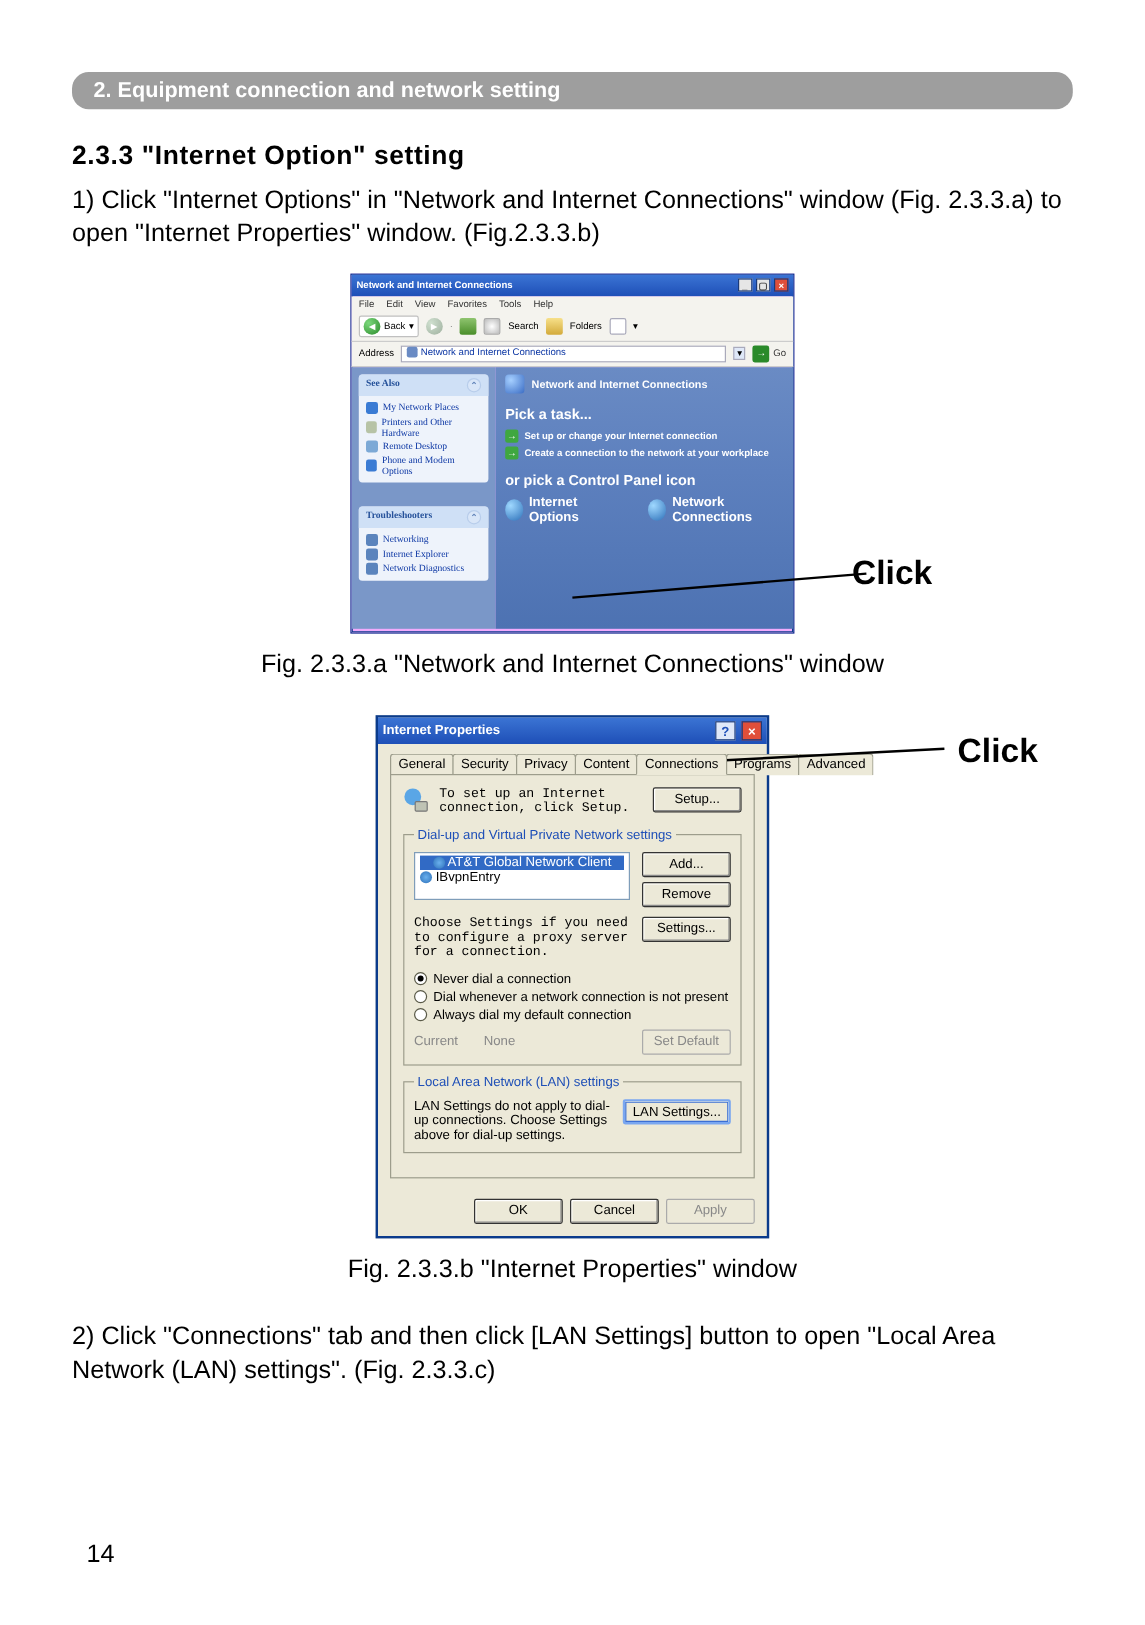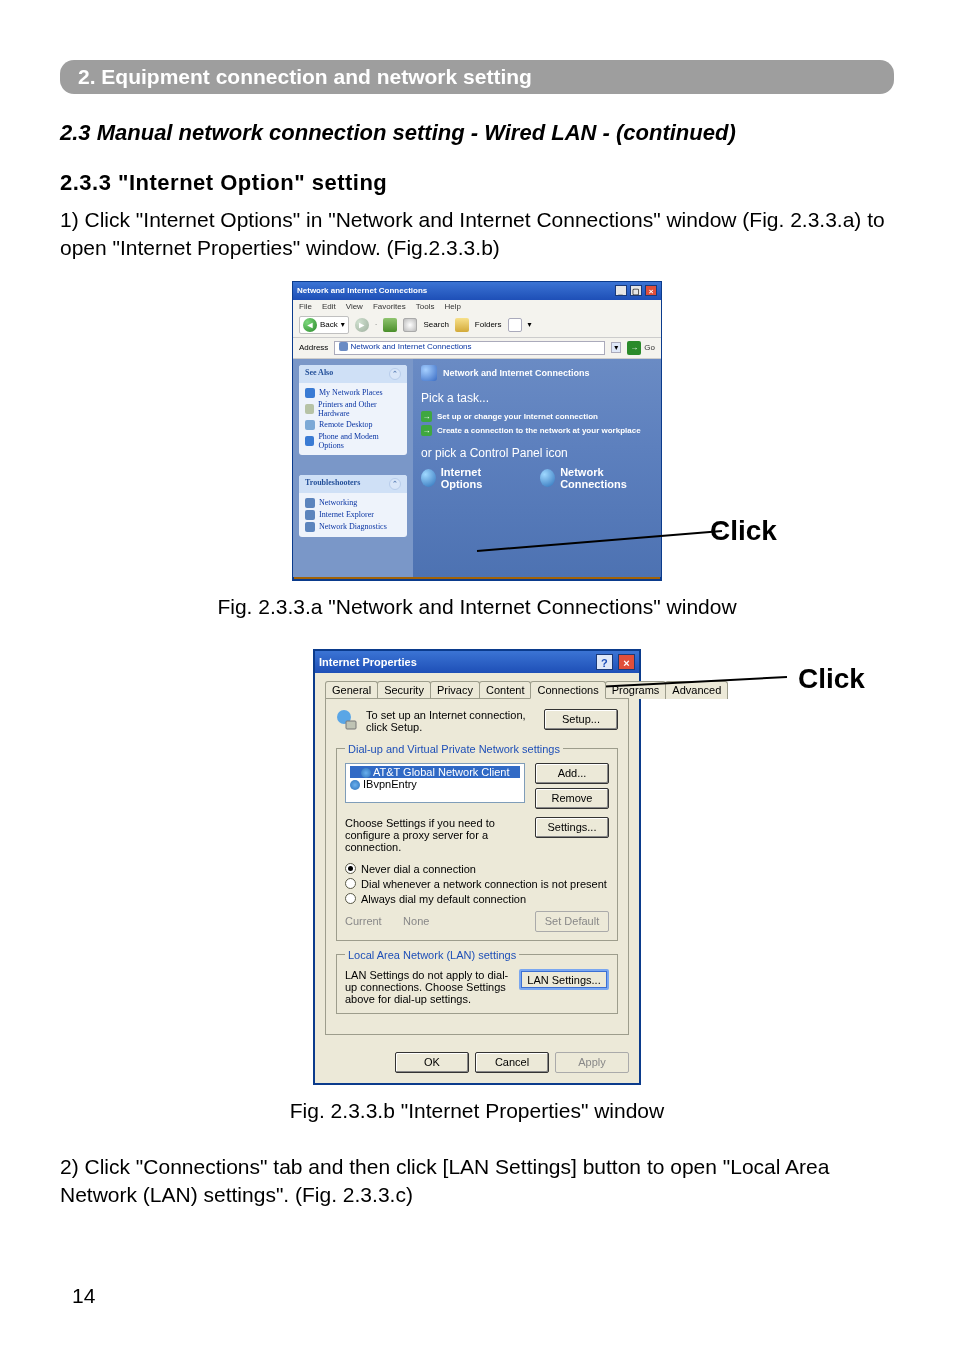--- a/index.html
+++ b/index.html
@@ -2,21 +2,21 @@
 <html><head>
 <meta charset="utf-8">
 <style>
   * { box-sizing: border-box; margin: 0; padding: 0; }
   html, body { width: 954px; height: 1354px; background: #fff; font-family: Arial, Helvetica, sans-serif; color: #000; }
   .page { width: 954px; height: 1354px; position: relative; padding: 60px 60px 40px 60px; }
   .chapter-bar {
     background: #9e9e9e;
     color: #fff;
     font-weight: bold;
-    font-size: 21px;
+    font-size: 18px;
     border-radius: 14px;
     padding: 5px 18px;
     margin-bottom: 26px;
   }
   .section-title {
     font-weight: bold;
     font-style: italic;
     font-size: 22px;
     margin-bottom: 24px;
   }
@@ -52,21 +52,21 @@
   }
 
   
   .winxpA {
     width: 370px; height: 300px;
     margin: 10px auto 0 auto;
     border: 1px solid #0b3b8c;
     font-family: Tahoma, Arial, sans-serif;
     font-size: 8px;
     text-align: left;
-    background: #a16207;
+    background: #f0abfc;
     position: relative;
     box-shadow: 0 0 0 1px #0b3b8c inset;
   }
   .winxpA .titlebar {
     height: 18px;
     background: linear-gradient(#3b74d4, #1e4fb7);
     color: #fff;
     display: flex; align-items: center; justify-content: space-between;
     padding: 0 4px;
     font-weight: bold;
@@ -97,21 +97,21 @@
   .winxpA .sidebox .items { padding:4px 6px; }
   .winxpA .sidebox .items div { color:#0a35a3; padding:1px 0; display:flex; gap:4px; align-items:center; }
   .winxpA .sidebox .items .mini { width:10px; height:10px; display:inline-block; border-radius:2px; }
   .winxpA .main {
     flex:1;
     background: linear-gradient(180deg, #6a8bc4 0%, #5d80be 40%, #4d72b2 100%);
     color:#fff; padding:6px 8px; position:relative;
   }
   .winxpA .main .cat-icon { width:16px; height:16px; display:inline-block; vertical-align:middle; margin-right:6px; border-radius:3px; background:radial-gradient(circle at 30% 30%, #a5cfff, #3a6cc4); }
   .winxpA .main h1 { font-size:9px; font-weight:bold; display:flex; align-items:center; }
-  .winxpA .main h2 { font-size:12px; font-weight:normal; margin:10px 0 6px 0; color:#fff; }
+  .winxpA .main h2 { font-size:12px; font-weight:bold; margin:10px 0 6px 0; color:#fff; }
   .winxpA .main .task { display:flex; align-items:center; gap:5px; font-weight:bold; font-size:8px; margin:3px 0; }
   .winxpA .main .task .tarrow { width:11px; height:11px; background:#3fa740; color:#fff; border-radius:2px; display:inline-flex; align-items:center; justify-content:center; font-size:8px; }
   .winxpA .main .cp-icons { display:flex; gap:30px; margin-top:6px; }
   .winxpA .main .cp { display:flex; align-items:center; gap:5px; }
   .winxpA .main .cp .cpicon { width:18px; height:18px; border-radius:50%; background:radial-gradient(circle at 30% 30%, #9fd8ff, #2c6fb8); }
   .winxpA .main .cp span { font-size:11px; font-weight:bold; }
 
   
   .dialogB {
     width: 328px;
@@ -144,21 +144,21 @@
     padding:2px 6px; margin-right:-1px; border-radius:3px 3px 0 0;
     color:#000;
   }
   .dialogB .tab.active { background:#ece9d8; position:relative; z-index:2; border-bottom:1px solid #ece9d8; }
   .dialogB .tabpanel {
     border:1px solid #9d9d8c; background:#ece9d8; padding:10px 10px 12px 10px;
     position:relative; top:-1px;
   }
   .dialogB .row { display:flex; align-items:flex-start; gap:8px; margin-bottom:10px; }
   .dialogB .row .icon { width:22px; height:22px; flex:none; }
-  .dialogB .row .text { flex:1; font-size:11px; }
+  .dialogB .row .text { flex:1; font-size:11px;font-family:Liberation Mono, monospace; }
   .dialogB .btn {
     background:#ece9d8; border:1px solid #333; border-radius:2px;
     width:74px; height:21px; font-size:11px; text-align:center; line-height:19px;
     box-shadow: inset -1px -1px 0 #888, inset 1px 1px 0 #fff;
   }
   .dialogB fieldset {
     border:1px solid #9d9d8c; padding:8px; margin-bottom:8px;
   }
   .dialogB legend { font-size:11px; color:#1e4fb7; padding:0 3px; }
   .dialogB .listbox {
@@ -181,21 +181,20 @@
 
   .callout-svg { position:absolute; pointer-events:none; overflow:visible; }
 </style>
 </head>
 <body>
 
 <div class="page">
 
   <div class="chapter-bar">2. Equipment connection and network setting</div>
 
-  <div class="section-title">2.3 Manual network connection setting - Wired LAN - (continued)</div>
 
   <div class="subsection-title">2.3.3 "Internet Option" setting</div>
 
   <div class="body-text">
     <span>1) Click "Internet Options" in "Network and Internet Connections" window (Fig. 2.3.3.a) to open "Internet Properties" window. (Fig.2.3.3.b)</span>
   </div>
 
   <div class="figure-wrap" style="position:relative;">
     <div class="winxpA">
       <div class="titlebar">

